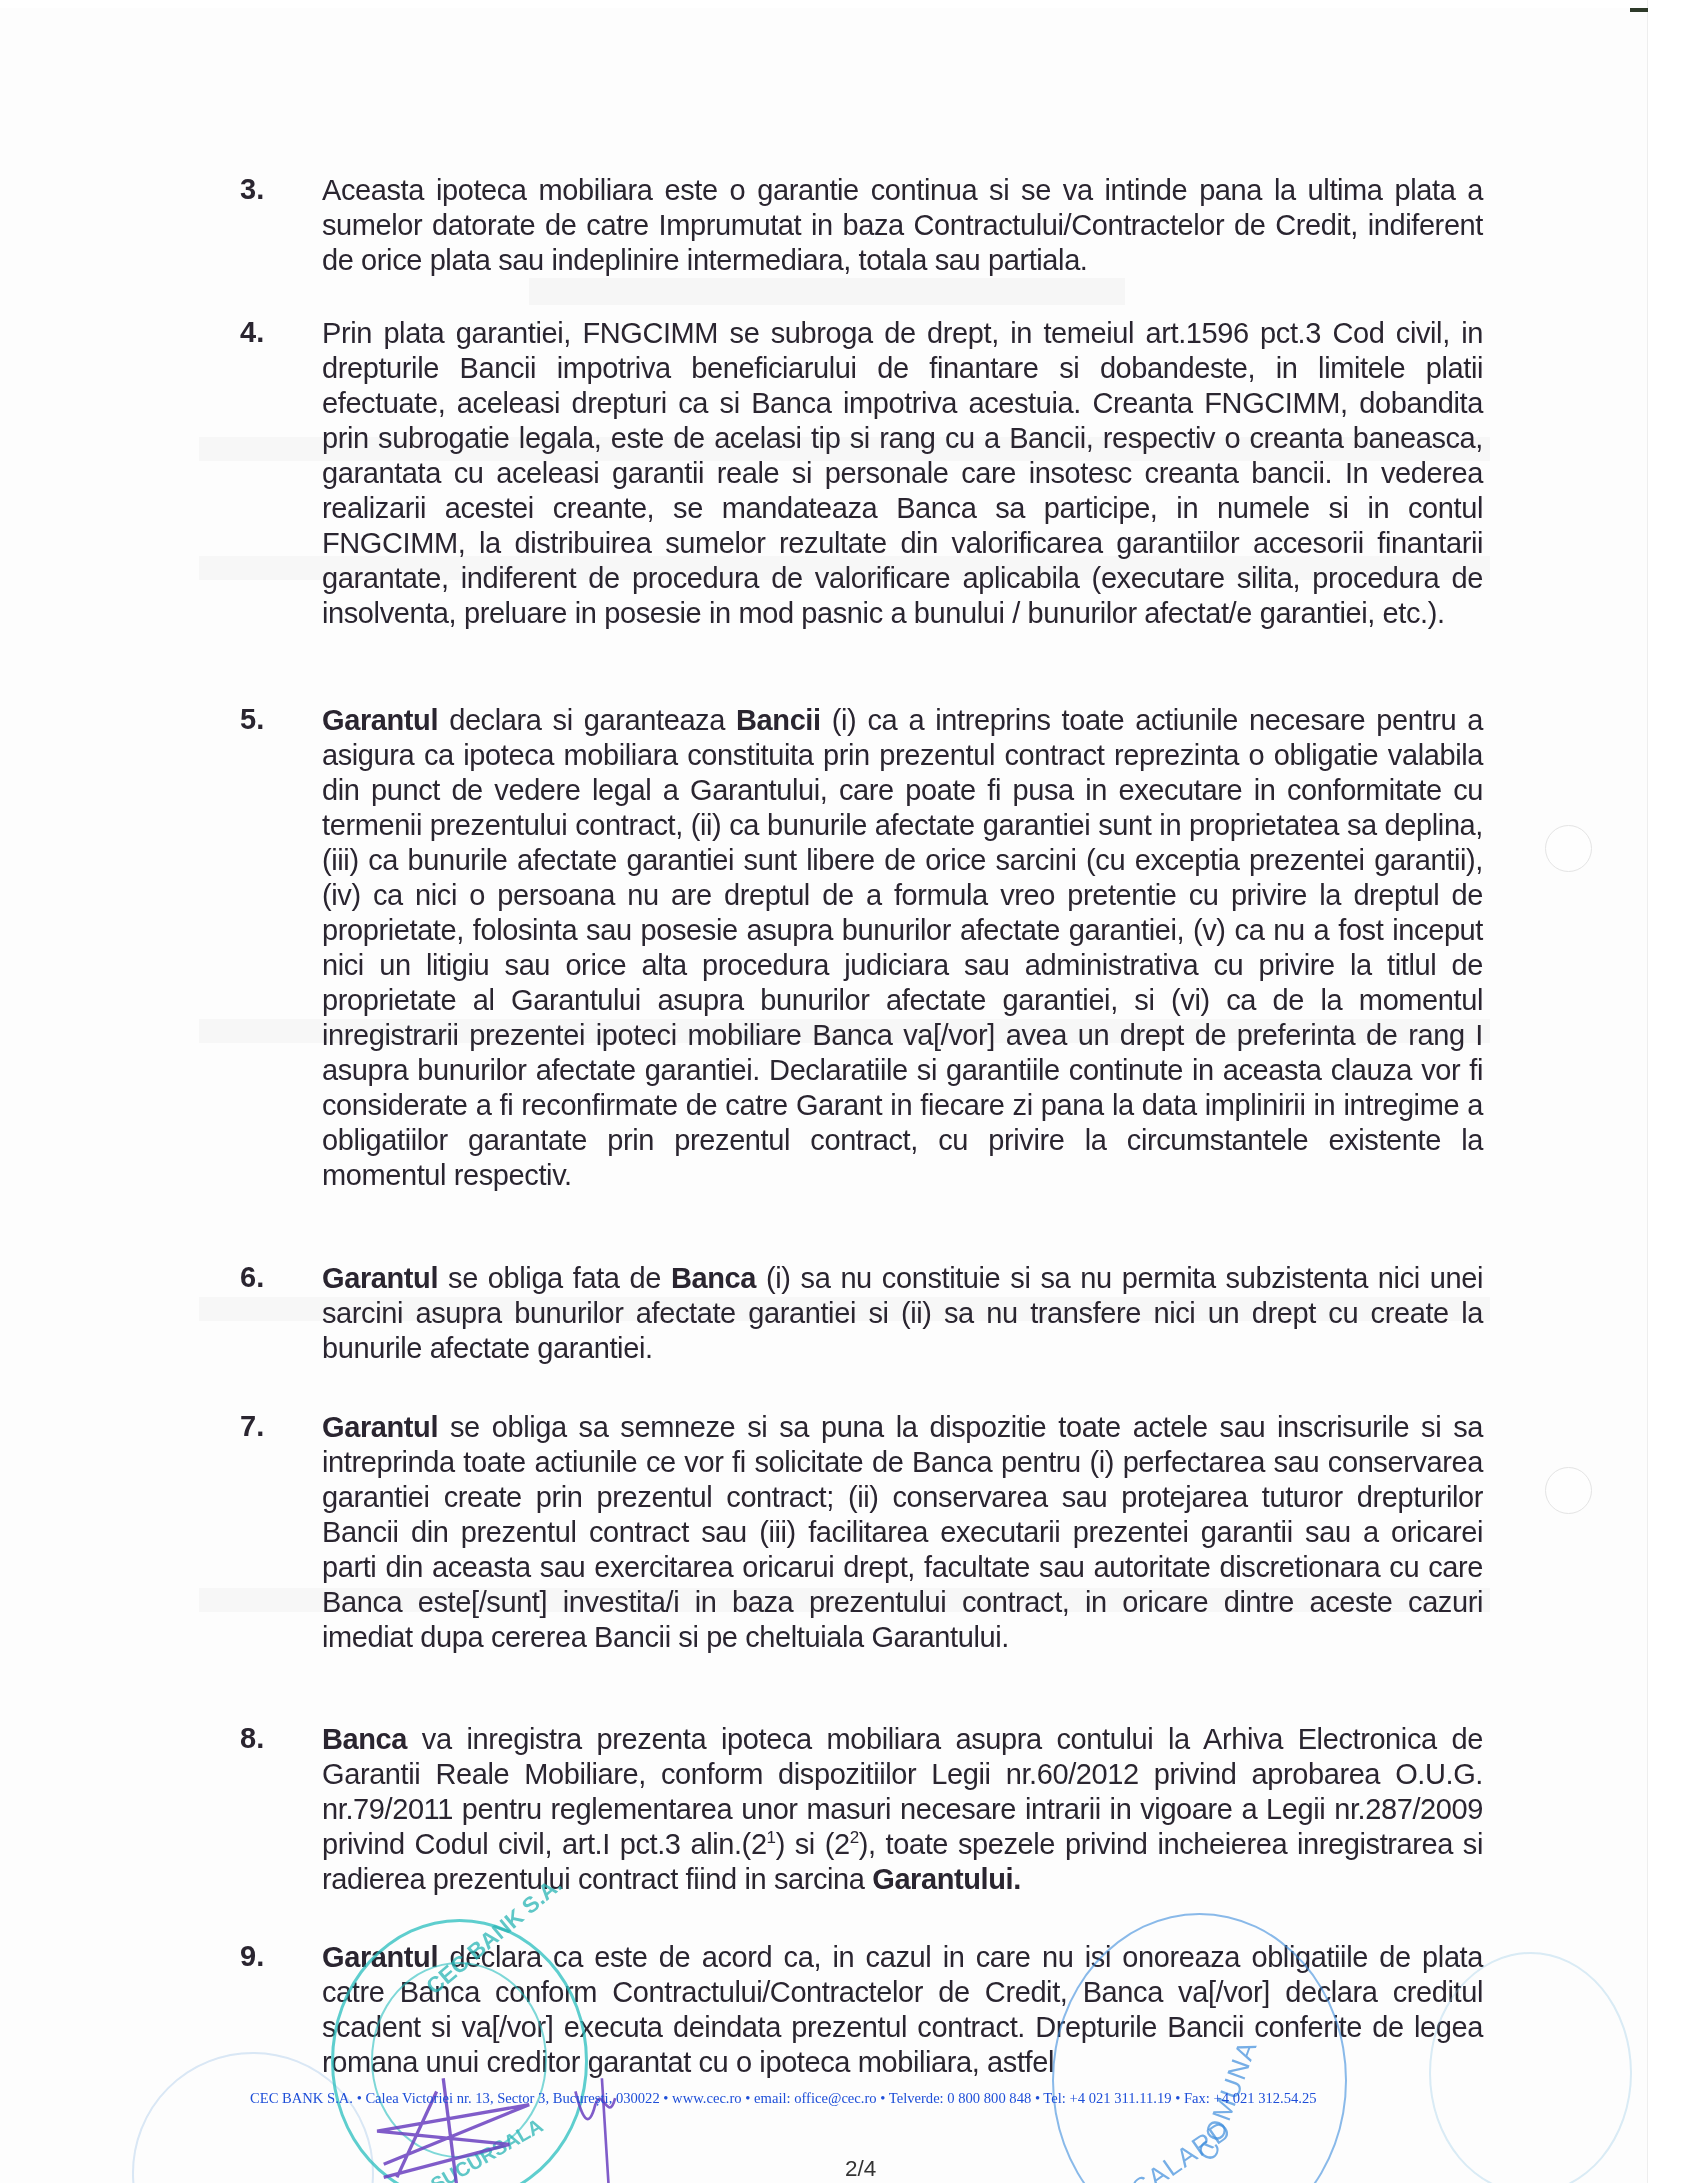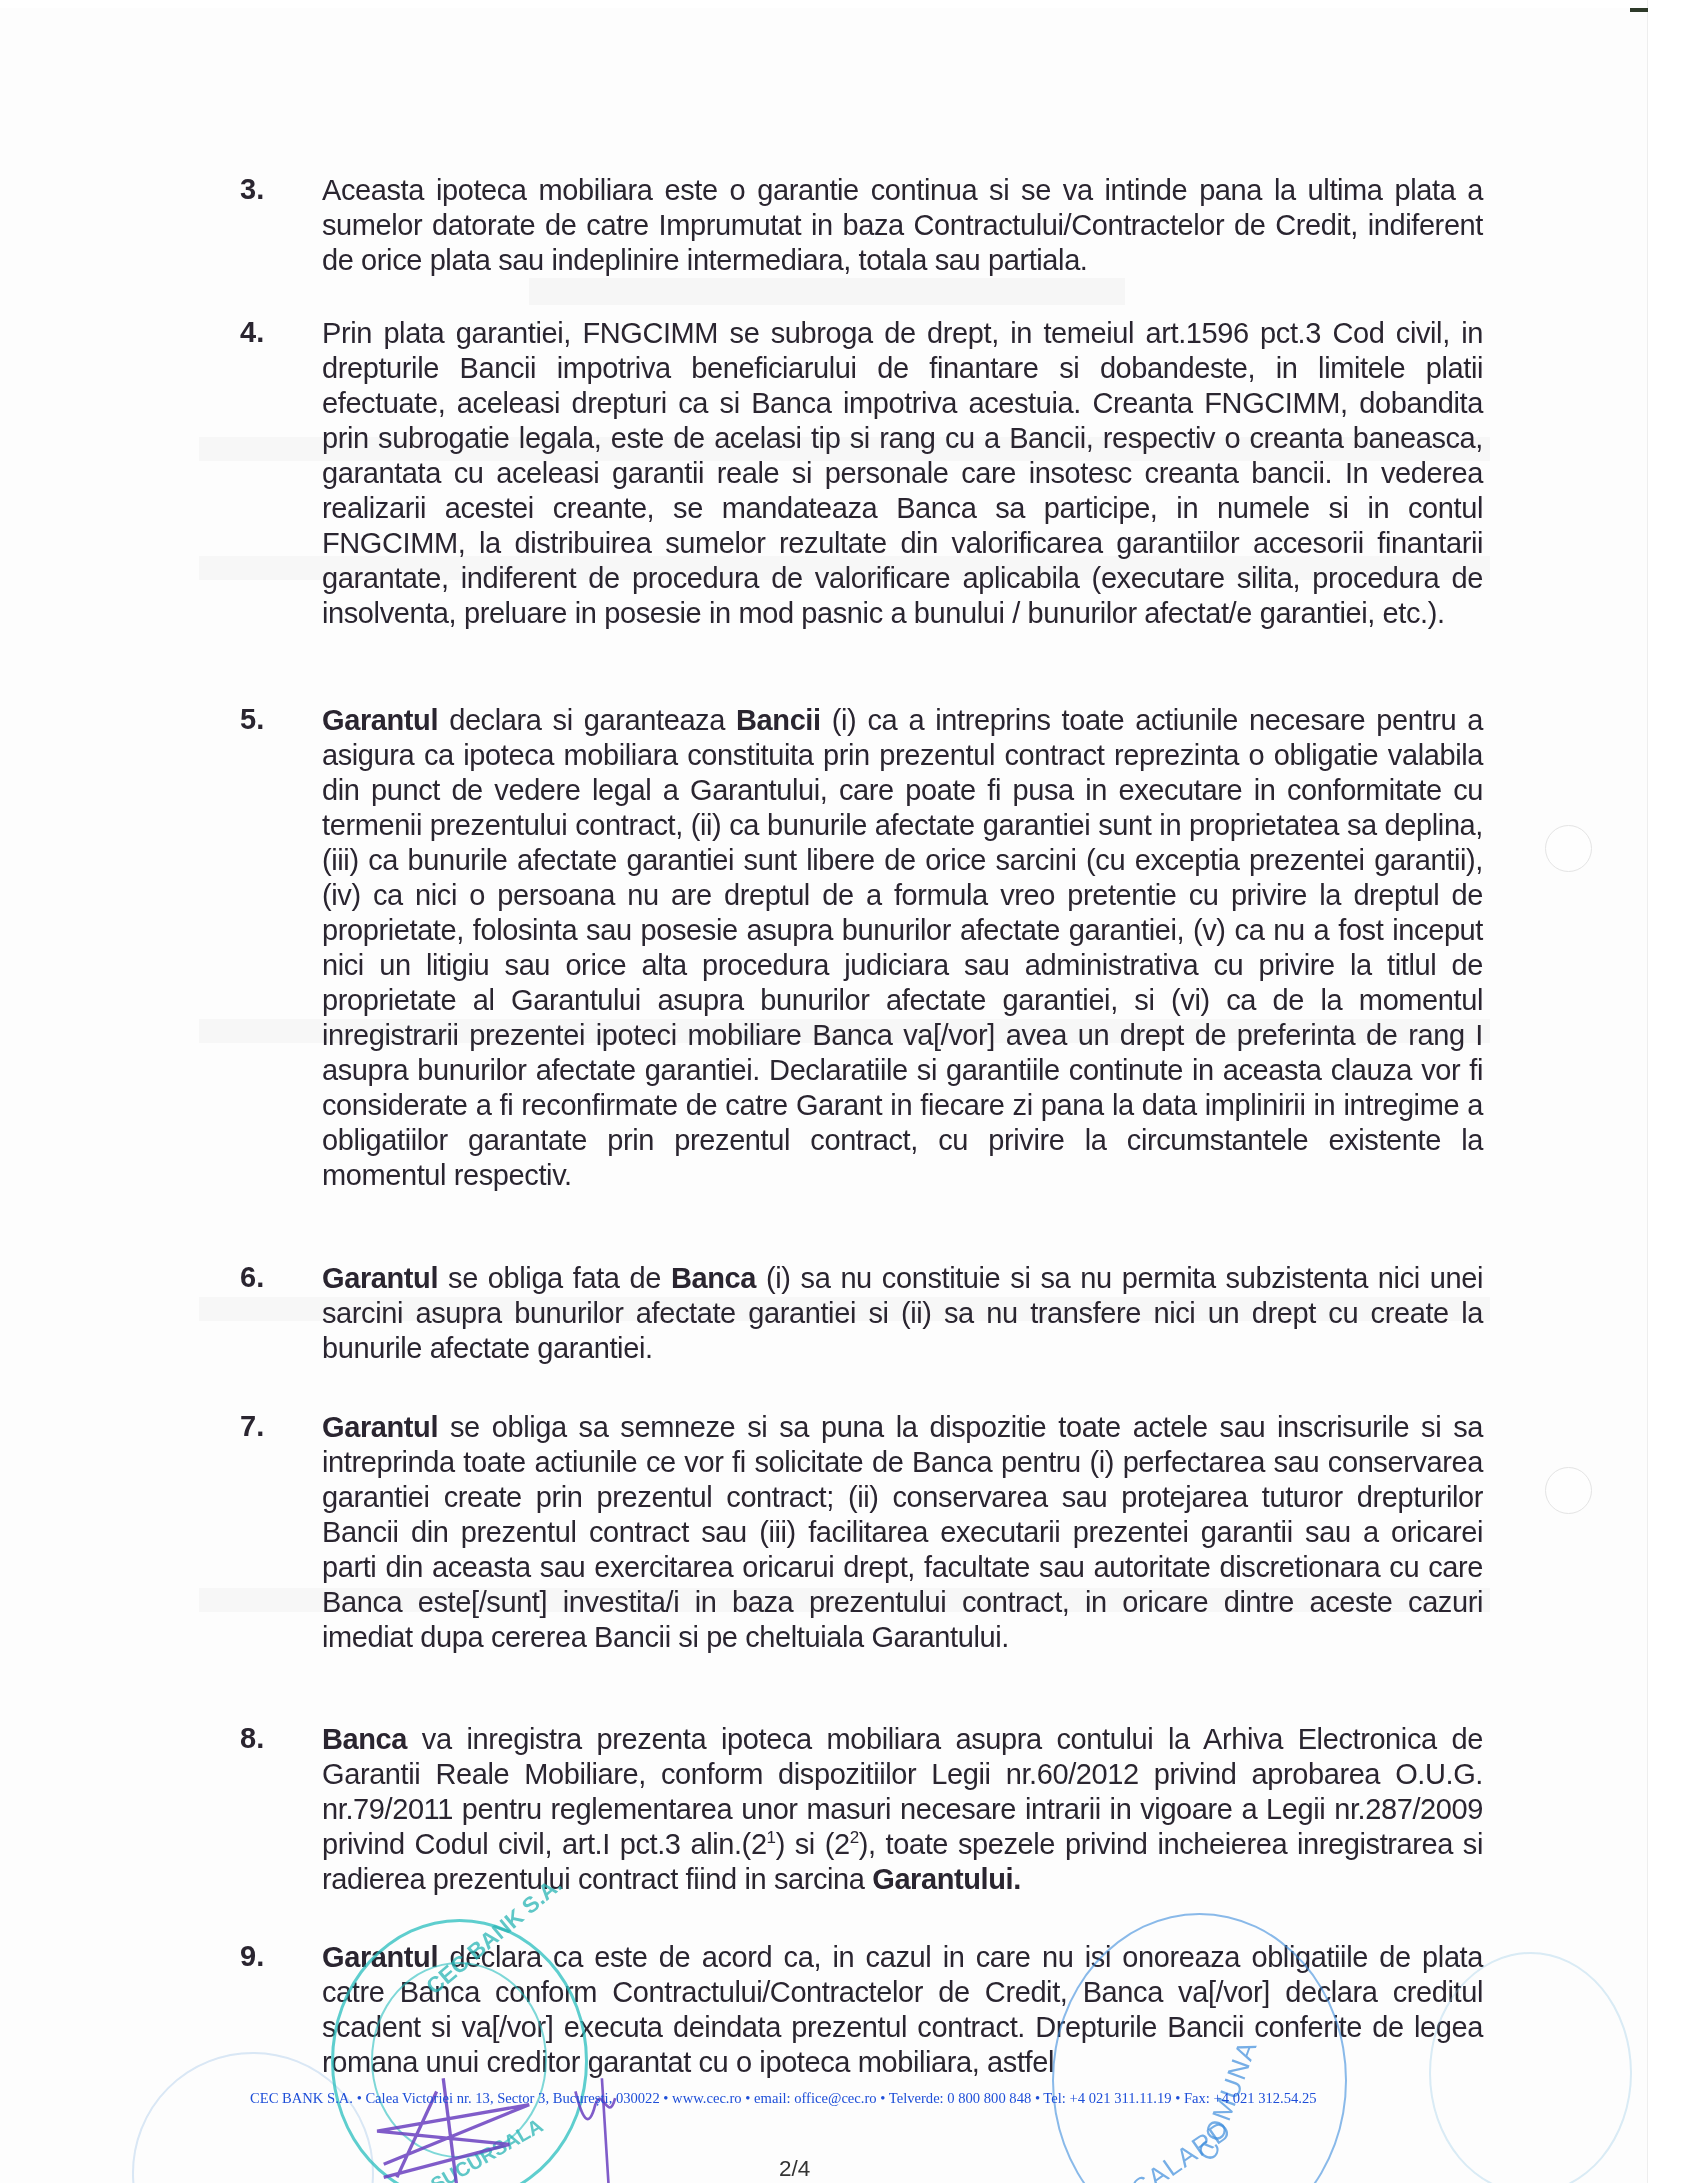--- a/index.html
+++ b/index.html
@@ -27,21 +27,21 @@
     font-size: 29px; line-height: 35px; color: #2a2530;
     text-align: justify;
     letter-spacing: -0.4px;
   }
   .clause .body b { font-weight: bold; }
   sup { font-size: 17px; line-height: 0; }
 
   .footer { position: absolute; left: 250px; width: 1231px; top: 2090px;
     font-family: "Liberation Serif", serif; font-size: 14.6px; line-height: 16.5px; color: #1d4ed8; }
   .footer div { white-space: nowrap; }
-  .page-number { position: absolute; left: 779px; top: 2156px; font-size: 22.5px; color: #333; }
+  .page-number { position: absolute; left: 845px; top: 2156px; font-size: 22.5px; color: #333; }
 
   .stamp { position: absolute; border-radius: 50%; pointer-events: none; }
   .stamp-cec { left: 331px; top: 1919px; width: 251px; height: 278px; border: 3.3px solid rgba(40,190,190,0.75); }
   .stamp-cec-inner { left: 371px; top: 1962px; width: 172px; height: 192px; border: 2px solid rgba(40,190,190,0.6); }
   .stamp-cec-text { position: absolute; color: rgba(40,180,180,0.75); font-weight: bold; font-size: 22.5px; }
   .stamp-salard { left: 1052px; top: 1913px; width: 291px; height: 331px; border: 2.6px solid rgba(60,140,220,0.6); }
   .stamp-salard-text { position: absolute; color: rgba(60,140,220,0.7); font-size: 26.5px; letter-spacing: 1.3px; }
   .stamp-faint { left: 1429px; top: 1952px; width: 199px; height: 238px; border: 2px solid rgba(150,200,230,0.35); }
   .stamp-faint-left { left: 132px; top: 2052px; width: 238px; height: 238px; border: 2px solid rgba(150,190,230,0.35); }
   .signature { position: absolute; left: 357px; top: 2065px; width: 265px; height: 119px; pointer-events: none; }

